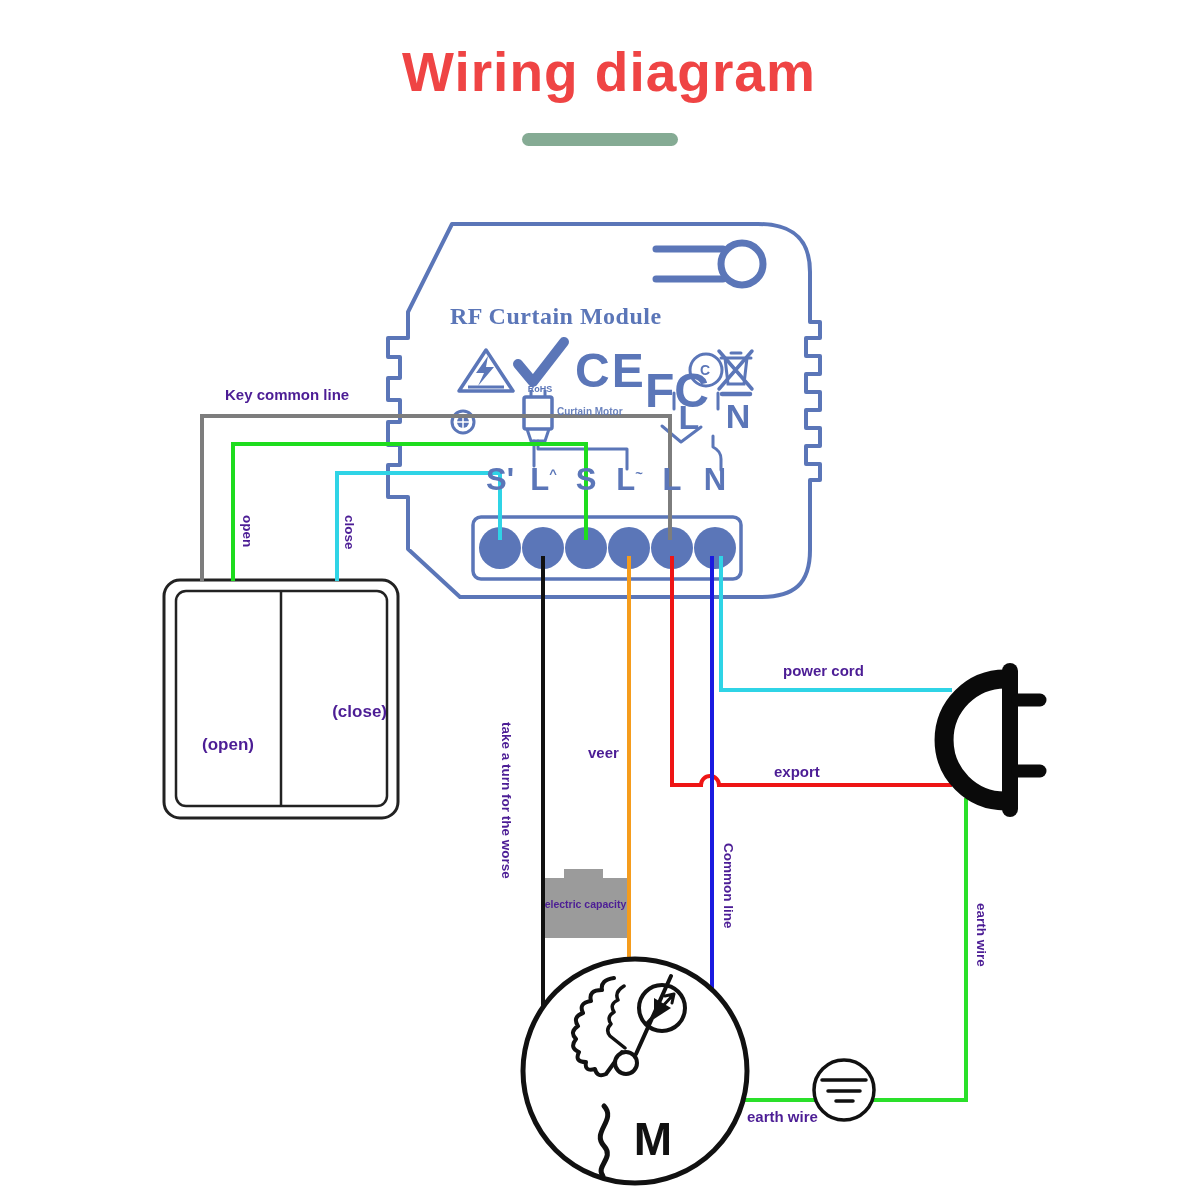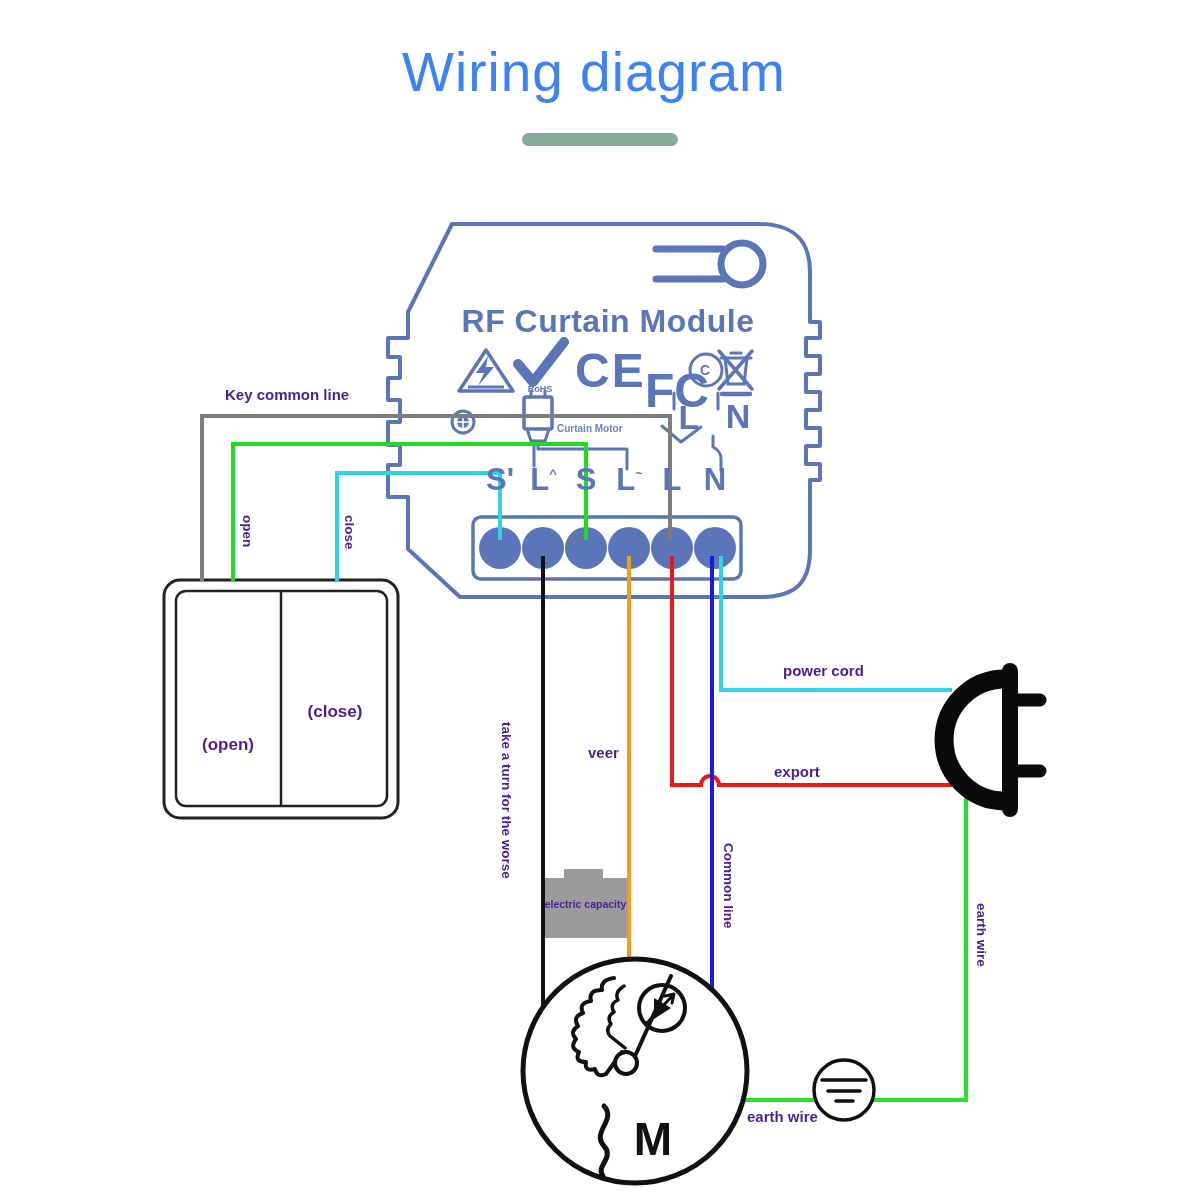--- a/index.html
+++ b/index.html
@@ -2,33 +2,33 @@
 <html><head>
 <meta charset="utf-8">
 <style>
   html,body{margin:0;padding:0;background:#fff;}
   #canvas{position:relative;width:1200px;height:1200px;background:#fff;overflow:hidden;
           font-family:"Liberation Sans",sans-serif;}
   #diagram-svg{position:absolute;left:0;top:0;}
   .lbl{position:absolute;color:#4c1d95;white-space:nowrap;font-family:"Liberation Sans",sans-serif;}
   .vert{writing-mode:vertical-rl;}
   .blue{color:#5b76b8;}
-  .title{font-size:55px;font-weight:400;letter-spacing:1px;color:#3b82f6;}
+  .title{font-size:55px;font-weight:700;letter-spacing:1px;color:#ef4444;}
   .underbar{position:absolute;left:522px;top:133px;width:156px;height:13px;border-radius:7px;background:#85ab94;}
-  .modname{font-size:32px;font-weight:700;text-align:center;letter-spacing:.5px;}
+  .modname{font-size:24px;font-weight:700;text-align:left;letter-spacing:.5px;font-family:Liberation Serif, serif;}
   .certtxt{font-weight:700;font-size:48px;letter-spacing:2px;}
   .termlbl{font-size:31px;font-weight:700;text-align:center;}
   .term-sup{font-size:13px;vertical-align:12px;letter-spacing:-1px;}
   .toplbl{font-size:34px;font-weight:700;text-align:center;}
   .small-bold{font-size:15px;font-weight:700;}
   .vlabel{font-size:13.5px;font-weight:600;}
   .switchlbl{font-size:17px;font-weight:700;}
   .boxlbl{font-size:10.5px;font-weight:600;text-align:center;}
   .motor-m{font-size:46px;font-weight:700;color:#111;}
-  .cm-lbl{font-size:10px;font-weight:700;opacity:.9;margin-top:17px;}
+  .cm-lbl{font-size:10px;font-weight:700;opacity:.9;}
   .rohs{font-size:9px;font-weight:700;text-align:center;}
   .fc-inner{font-size:14px;font-weight:700;}
 </style>
 </head>
 <body>
 
 <div id="canvas">
 
 <svg id="diagram-svg" width="1200" height="1200" viewBox="0 0 1200 1200">
 
@@ -170,17 +170,17 @@
 <div class="lbl vlabel vert" style="left:499px;top:722px;">take a turn for the worse</div>
 <div class="lbl small-bold" style="left:588px;top:744px;">veer</div>
 <div class="lbl boxlbl" style="left:544px;top:898px;width:83px;">electric capacity</div>
 <div class="lbl vlabel vert" style="left:721px;top:843px;">Common line</div>
 <div class="lbl small-bold" style="left:783px;top:662px;">power cord</div>
 <div class="lbl small-bold" style="left:774px;top:763px;">export</div>
 <div class="lbl vlabel vert" style="left:974px;top:903px;">earth wire</div>
 <div class="lbl small-bold" style="left:747px;top:1108px;">earth wire</div>
 
 <div class="lbl switchlbl" style="left:176px;top:702px;width:104px;text-align:center;margin-top:33px;">(open)</div>
-<div class="lbl switchlbl" style="left:283px;top:702px;width:104px;text-align:center;">(close)</div>
+<div class="lbl switchlbl" style="left:283px;top:702px;width:104px;text-align:right;">(close)</div>
 
 <div class="lbl motor-m" style="left:623px;top:1112px;width:60px;text-align:center;">M</div>
 
 </div>
 
 </body></html>

